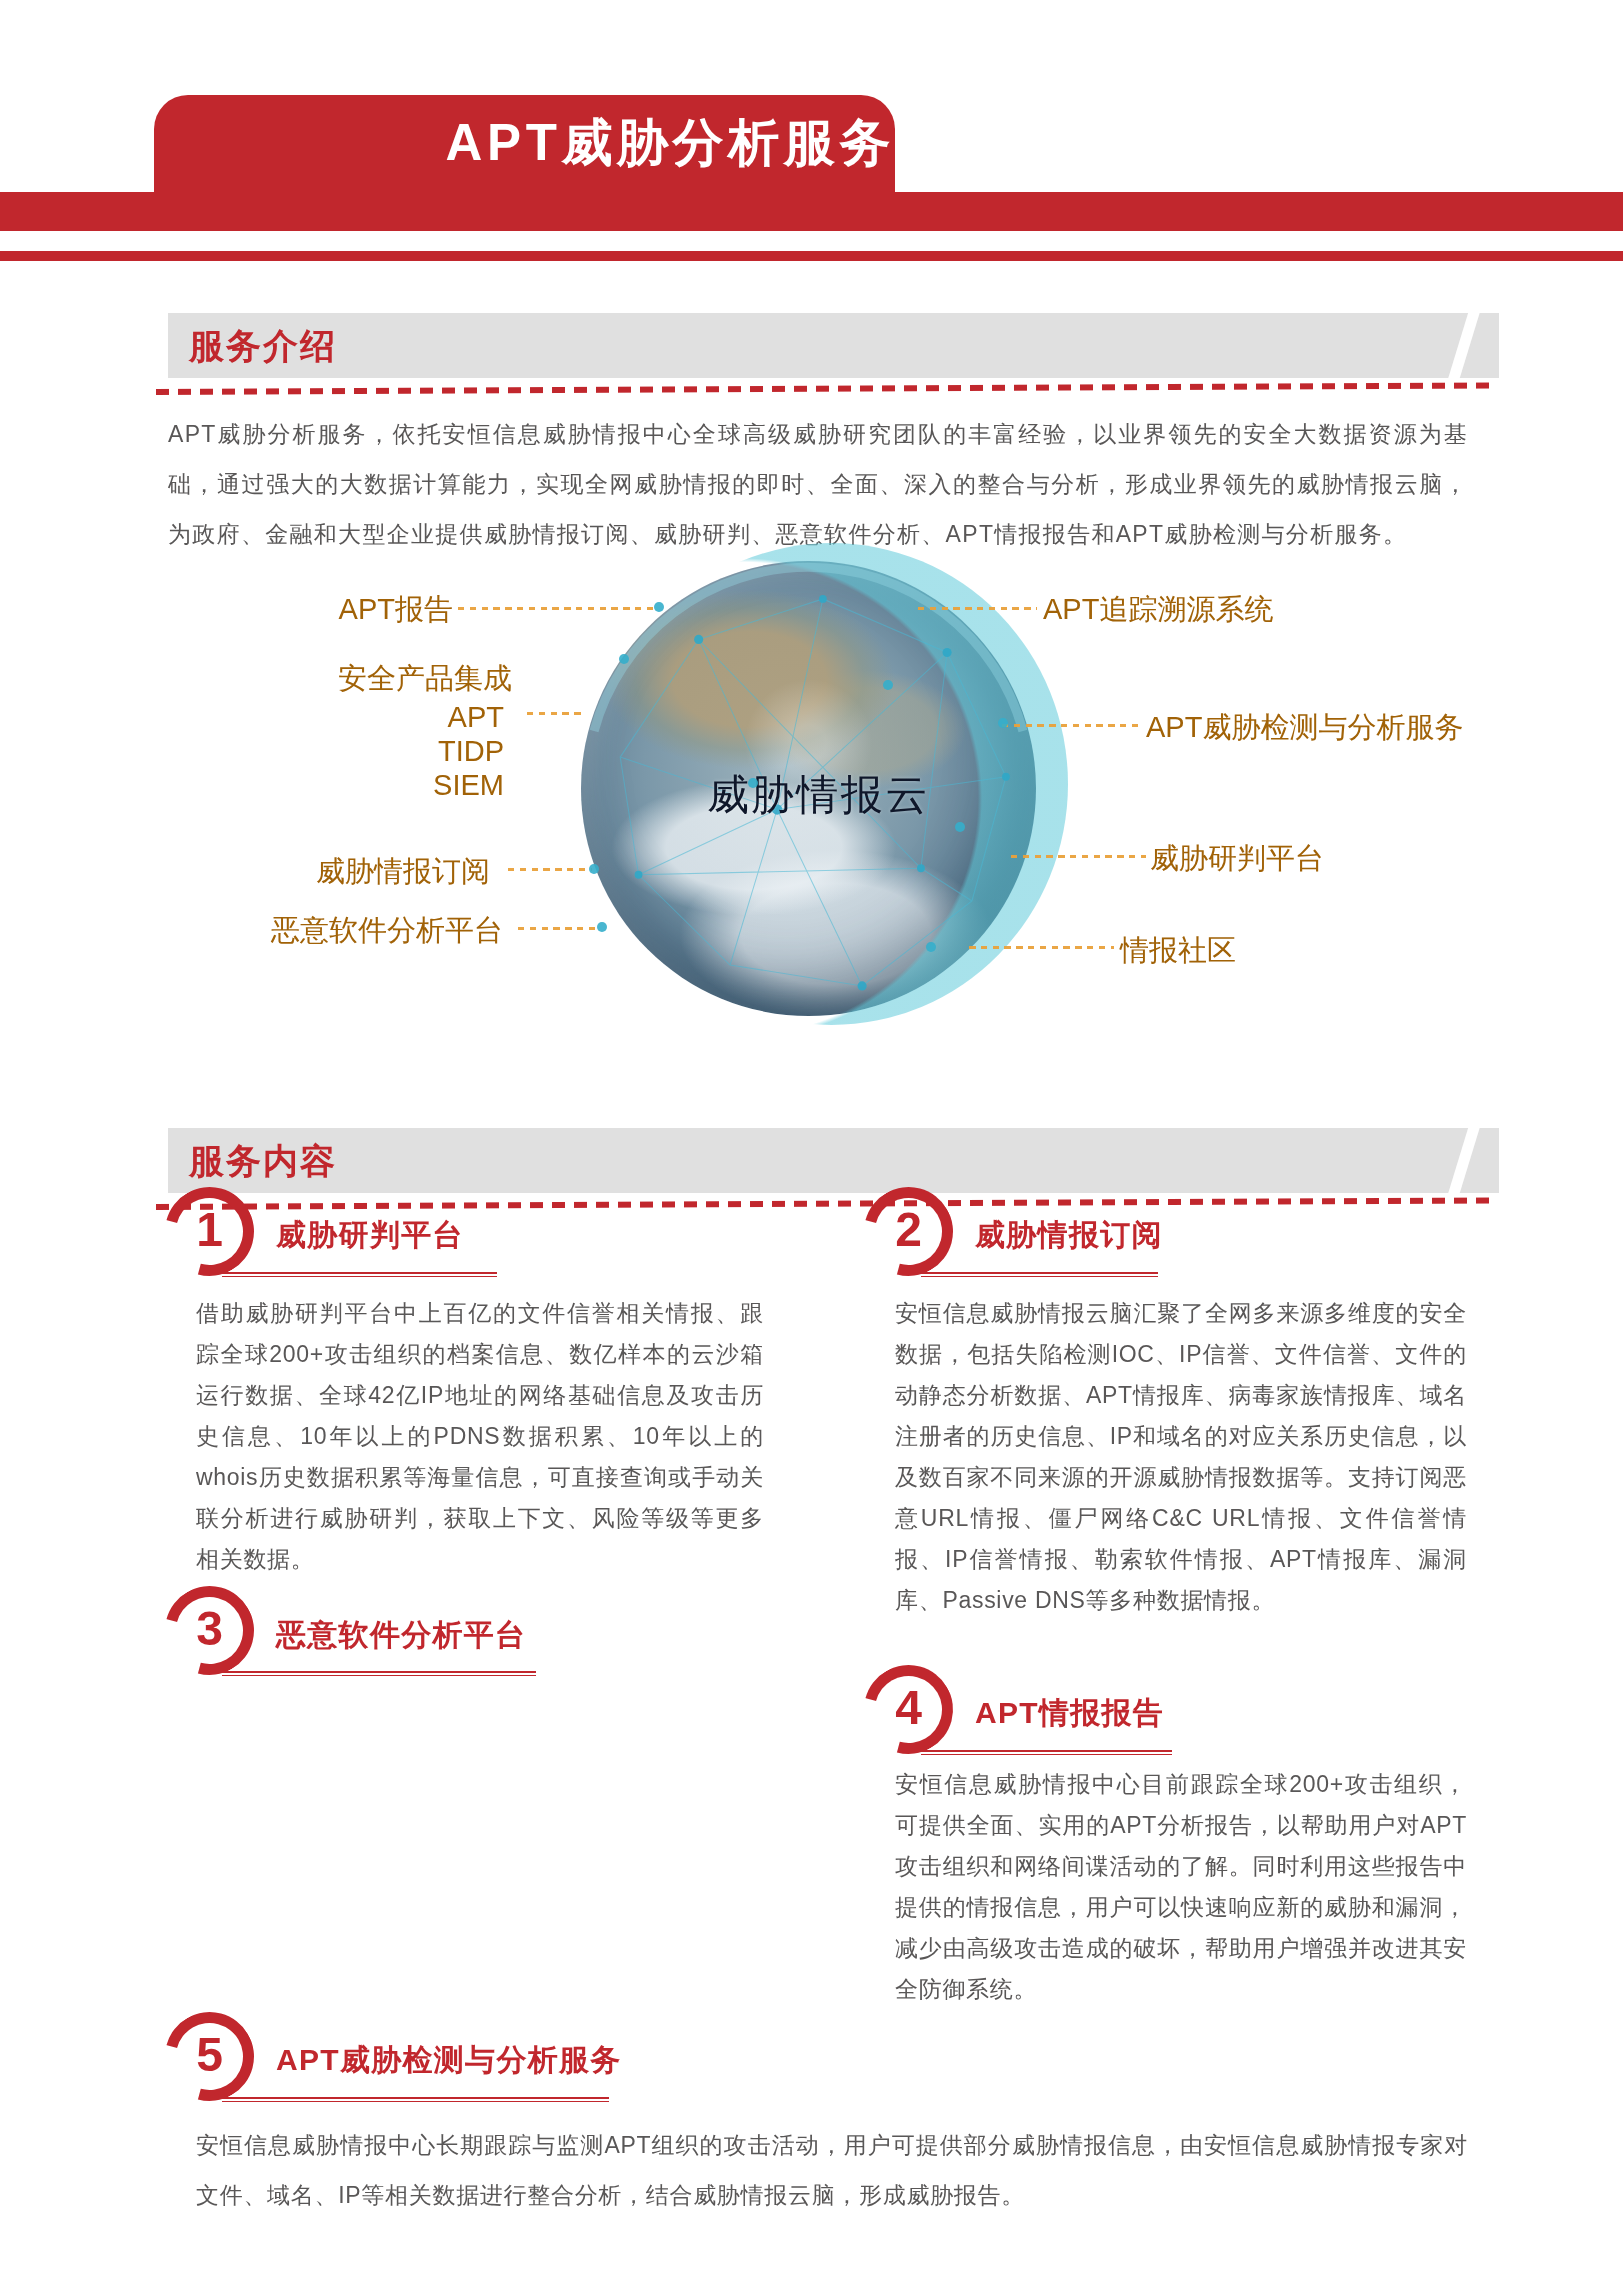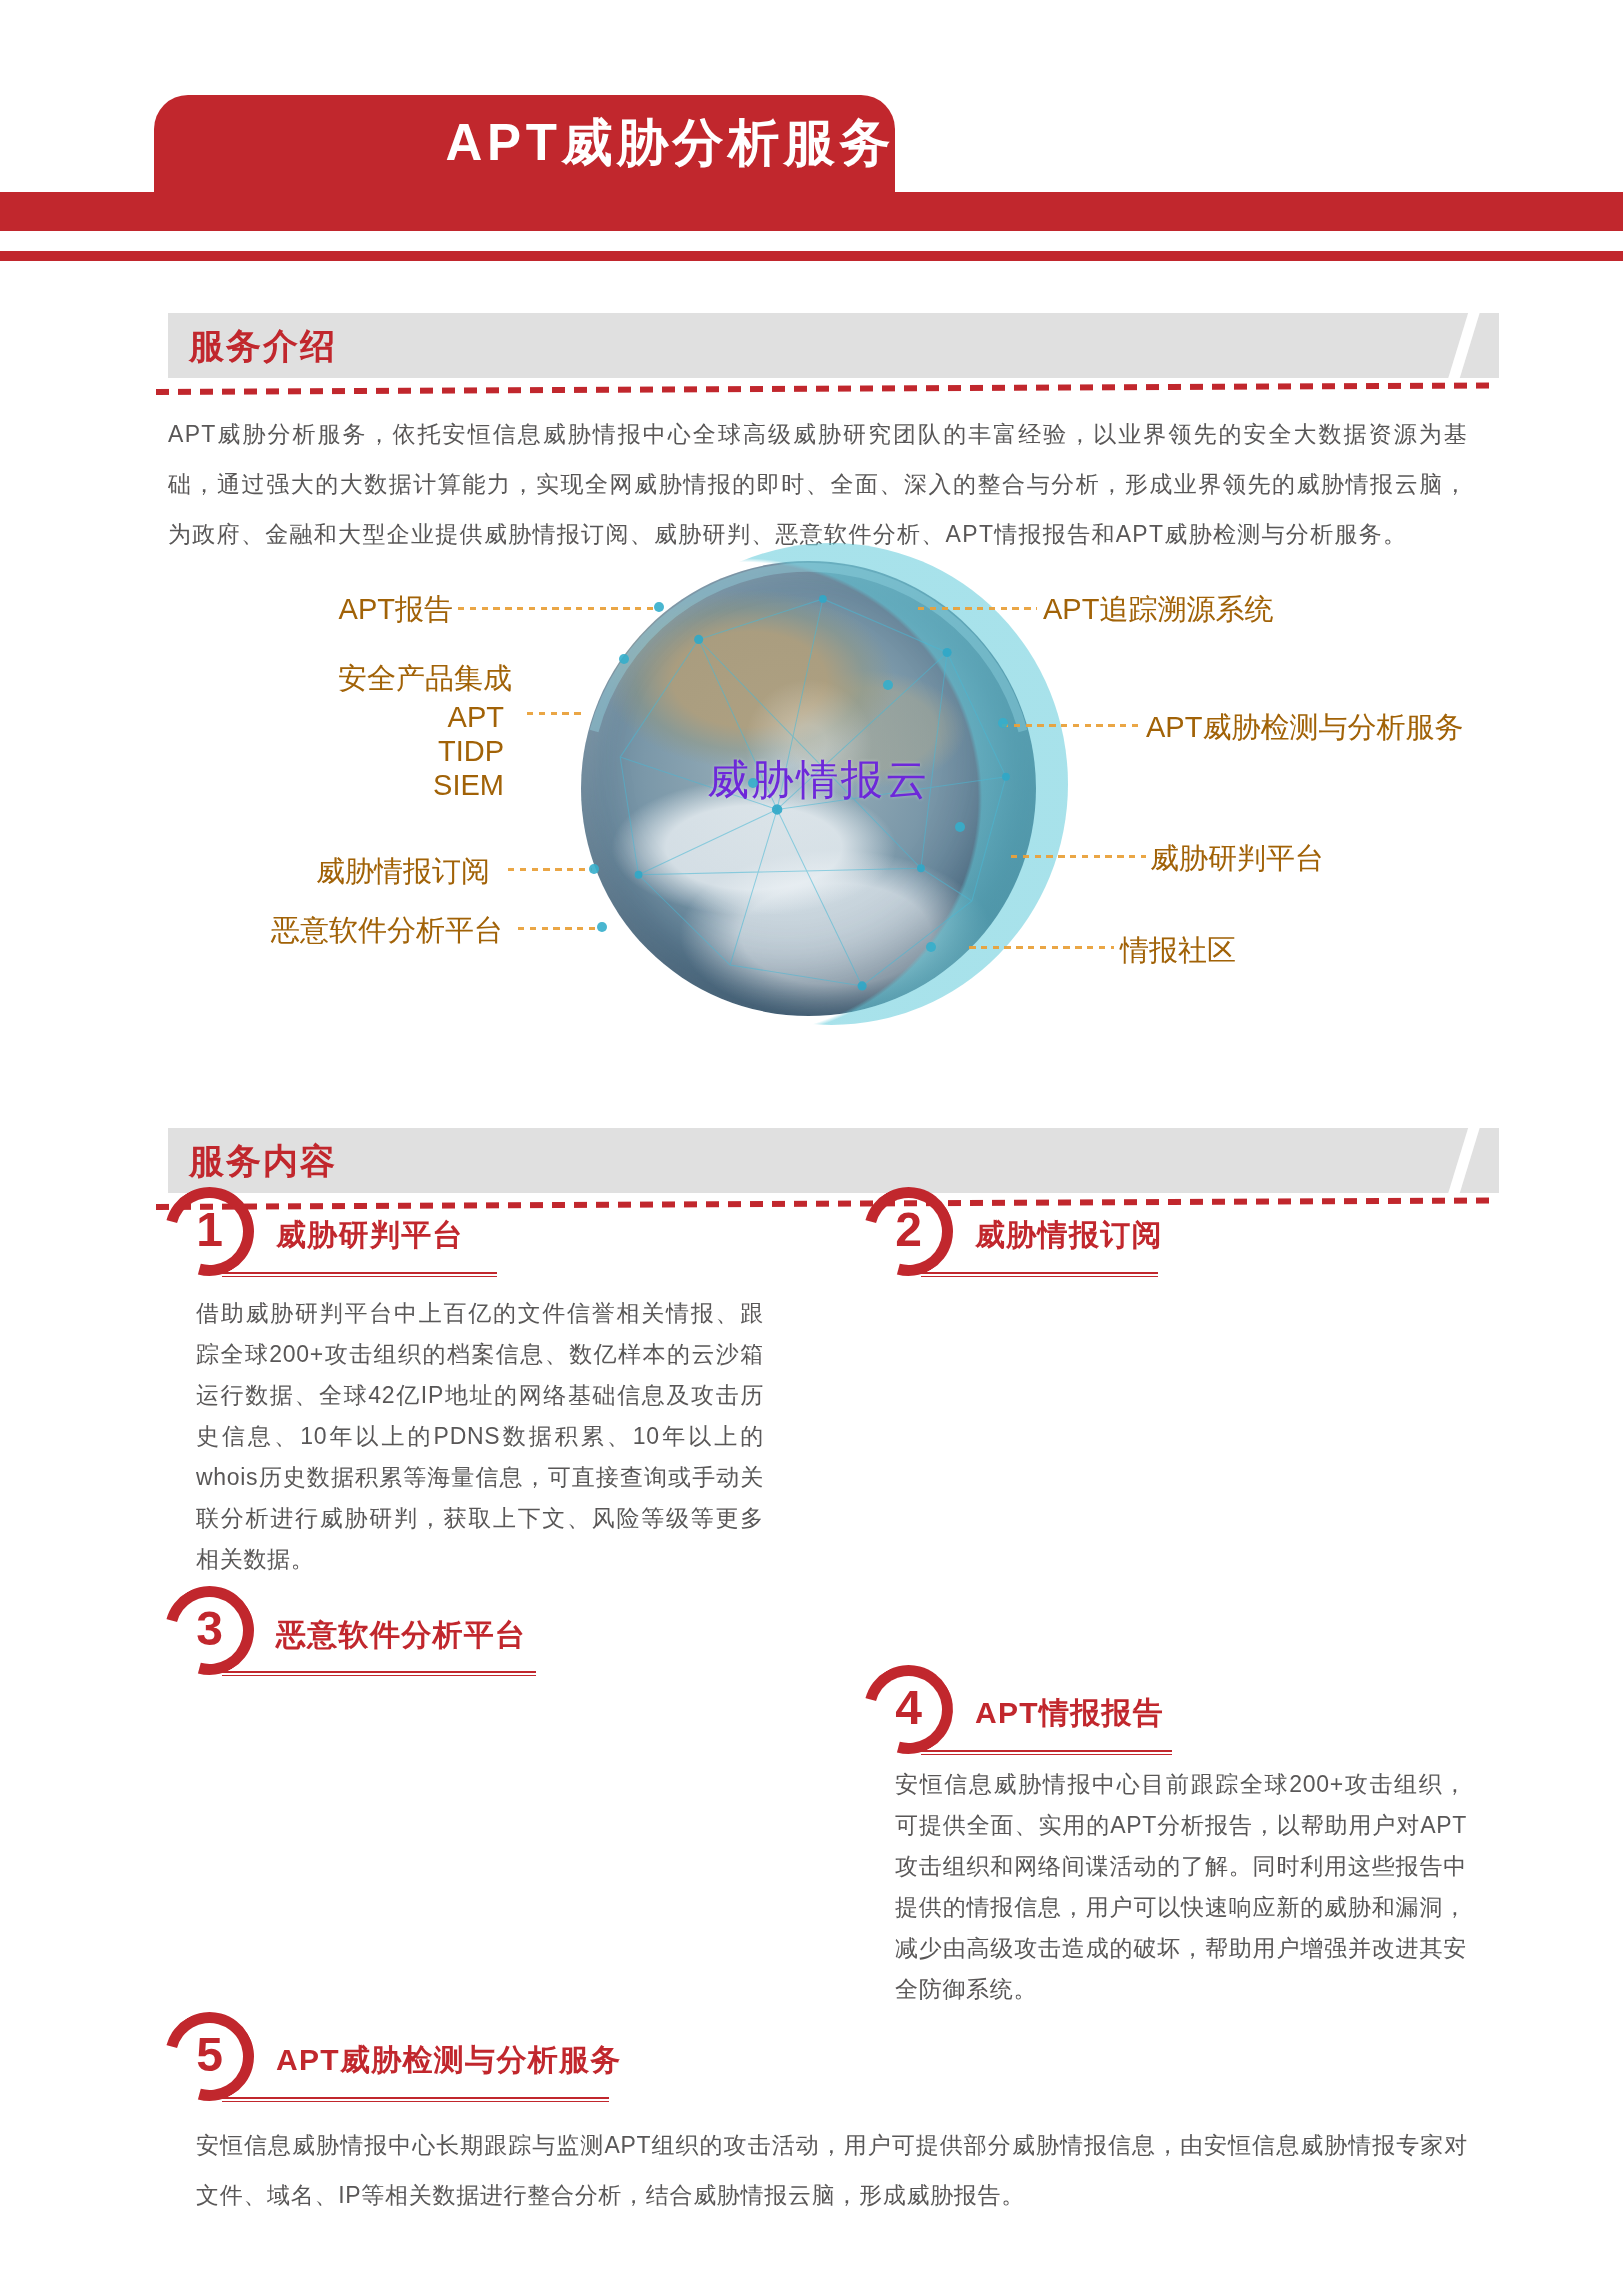--- a/index.html
+++ b/index.html
@@ -39,21 +39,21 @@
       radial-gradient(ellipse 42% 26% at 37% 26%, rgba(178,158,120,.85) 0 40%, rgba(148,150,122,.45) 60%, transparent 76%),
       radial-gradient(ellipse 30% 18% at 63% 37%, rgba(168,168,148,.55) 0 50%, transparent 72%),
       radial-gradient(ellipse 46% 22% at 38% 63%, rgba(242,246,249,.75) 0 42%, transparent 68%),
       radial-gradient(ellipse 52% 28% at 56% 82%, rgba(236,241,245,.70) 0 40%, transparent 66%),
       radial-gradient(circle at 45% 45%, #9fb4bd 0%, #7b98a9 40%, #53748c 72%, #33556e 93%, #27465d 100%);
     box-shadow: inset -22px -30px 63px rgba(18,40,60,.45), inset 6.5px 7.9px 29px rgba(255,255,255,.25);
   }
   .crescent { position:absolute; left:3%; top:-4%; width:104%; height:106%; border-radius:50%;
     background: radial-gradient(circle at 31% 53%, transparent 0 57%, rgba(96,202,218,.55) 58% 86%, rgba(140,215,227,.65) 87% 99%, transparent 100%); }
   .mesh { position:absolute; inset:0; }
-  .cloud-label { position:absolute; left:126px; top:191px; font-size:42px; color:#6d28d9; letter-spacing:2.6px; text-shadow:0 0 3.9px rgba(255,255,255,.35); }
+  .cloud-label { position:absolute; left:126px; top:206px; font-size:42px; color:#0f172a; letter-spacing:2.6px; text-shadow:0 0 3.9px rgba(255,255,255,.35); }
 
   .g-label { position:absolute; font-size:29px; font-weight:normal; color:#a16207; white-space:nowrap; }
   .gl-0 { right:1171px; top:590px; }
   .gl-1 { right:1112px; top:659px; }
   .gl-2 { right:1120px; top:701px; }
   .gl-3 { right:1120px; top:735px; }
   .gl-4 { right:1120px; top:769px; }
   .gl-5 { right:1134px; top:852px; }
   .gl-6 { right:1121px; top:911px; }
   .gr-0 { left:1043px; top:590px; }
@@ -207,20 +207,21 @@
   <h3 class="item-title t-1">威胁研判平台</h3>
   <div class="rule r-1"></div>
   <p class="item-body b-1">借助威胁研判平台中上百亿的文件信誉相关情报、跟踪全球200+攻击组织的档案信息、数亿样本的云沙箱运行数据、全球42亿IP地址的网络基础信息及攻击历史信息、10年以上的PDNS数据积累、10年以上的whois历史数据积累等海量信息，可直接查询或手动关联分析进行威胁研判，获取上下文、风险等级等更多相关数据。</p>
 
   <div class="badge bdg-2">
     <span class="ring"></span>
     <span class="num">2</span>
   </div>
   <h3 class="item-title t-2">威胁情报订阅</h3>
   <div class="rule r-2"></div>
+  <p class="item-body b-2">安恒信息威胁情报云脑汇聚了全网多来源多维度的安全数据，包括失陷检测IOC、IP信誉、文件信誉、文件的动静态分析数据、APT情报库、病毒家族情报库、域名注册者的历史信息、IP和域名的对应关系历史信息，以及数百家不同来源的开源威胁情报数据等。支持订阅恶意URL情报、僵尸网络C&amp;C URL情报、文件信誉情报、IP信誉情报、勒索软件情报、APT情报库、漏洞库、Passive DNS等多种数据情报。</p>
 
   <div class="badge bdg-3">
     <span class="ring"></span>
     <span class="num">3</span>
   </div>
   <h3 class="item-title t-3">恶意软件分析平台</h3>
   <div class="rule r-3"></div>
 
   <div class="badge bdg-4">
     <span class="ring"></span>

